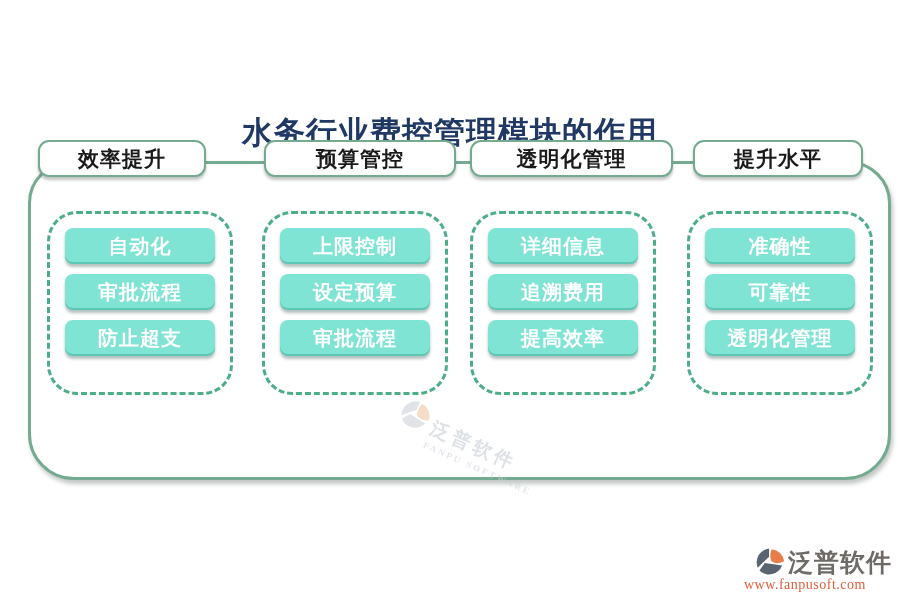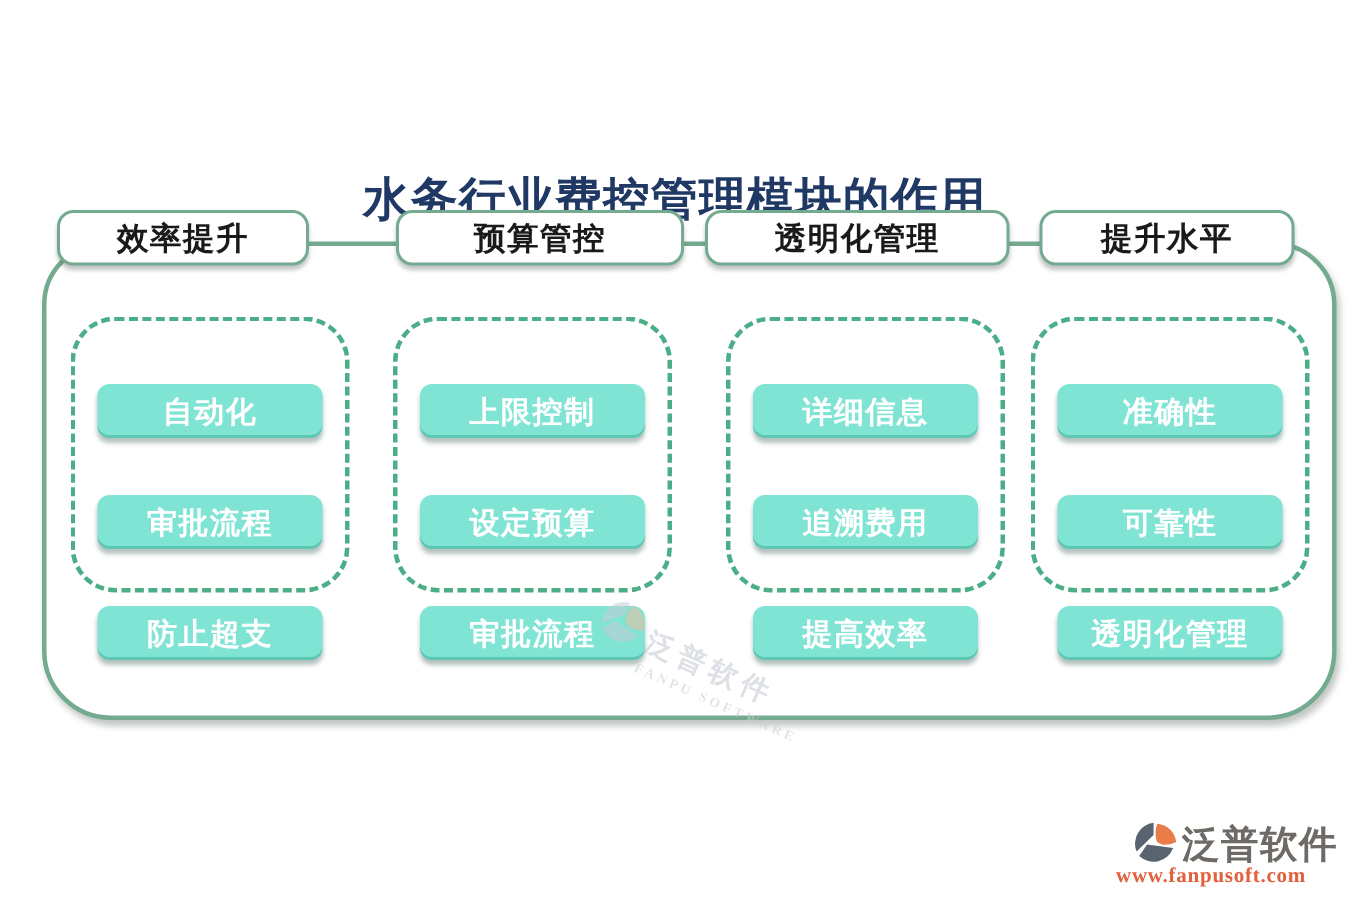--- a/index.html
+++ b/index.html
@@ -35,37 +35,37 @@
     border:3px dashed #4BAE86;border-radius:30px;
     box-sizing:border-box;z-index:2;
     display:flex;flex-direction:column;align-items:center;
     padding-top:14px;gap:10px;
   }
   .pill{
     width:150px;height:36px;flex:0 0 36px;
     background:#7FE4D3;border-radius:8px;
     box-shadow:0 3px 3px rgba(90,120,115,0.45), inset 0 -2px 0 rgba(60,170,150,0.5);
     display:flex;align-items:center;justify-content:center;
-    font-size:20px;font-weight:bold;color:#FFFFFF;letter-spacing:1px;margin-top:28px;
+    font-size:20px;font-weight:bold;color:#FFFFFF;letter-spacing:1px;
   }
   
   .watermark{
     position:absolute;left:408px;top:396px;z-index:4;
     transform:rotate(24deg);transform-origin:0 0;
     display:flex;align-items:flex-start;gap:4px;opacity:0.55;
     pointer-events:none;
   }
   .watermark .wm-text{display:flex;flex-direction:column;margin-top:6px;}
   .watermark .wm-cn{font-size:19px;font-weight:bold;color:#C3C9D2;letter-spacing:4px;}
   .watermark .wm-en{font-size:9px;font-weight:bold;color:#C9CFD7;letter-spacing:2.5px;margin-top:1px;}
   
   .footer-logo{position:absolute;left:744px;top:546px;width:148px;z-index:5;}
   .footer-top{display:flex;align-items:center;gap:3px;margin-left:12px;}
   .footer-brand{font-size:25px;font-weight:bold;color:#6E6A66;letter-spacing:1px;}
-  .footer-url{font-size:14px;font-weight:bold;color:#E2603C;letter-spacing:0.5px;margin-top:-2px;text-align:left;}
+  .footer-url{font-size:14px;font-weight:normal;color:#E2603C;letter-spacing:0.5px;margin-top:-2px;text-align:left;}
   .logo-svg{display:block;}
 </style>
 </head>
 <body>
 
 <div class="title">水务行业费控管理模块的作用</div>
 
 <div class="frame"></div>
 
 <div class="tab" style="left:38px;width:168px;">效率提升</div>
@@ -78,21 +78,21 @@
   <div class="pill">审批流程</div>
   <div class="pill">防止超支</div>
 </div>
 
 <div class="dashed-box" style="left:262px;">
   <div class="pill">上限控制</div>
   <div class="pill">设定预算</div>
   <div class="pill">审批流程</div>
 </div>
 
-<div class="dashed-box" style="left:484px;">
+<div class="dashed-box" style="left:470px;">
   <div class="pill">详细信息</div>
   <div class="pill">追溯费用</div>
   <div class="pill">提高效率</div>
 </div>
 
 <div class="dashed-box" style="left:687px;">
   <div class="pill">准确性</div>
   <div class="pill">可靠性</div>
   <div class="pill">透明化管理</div>
 </div>

